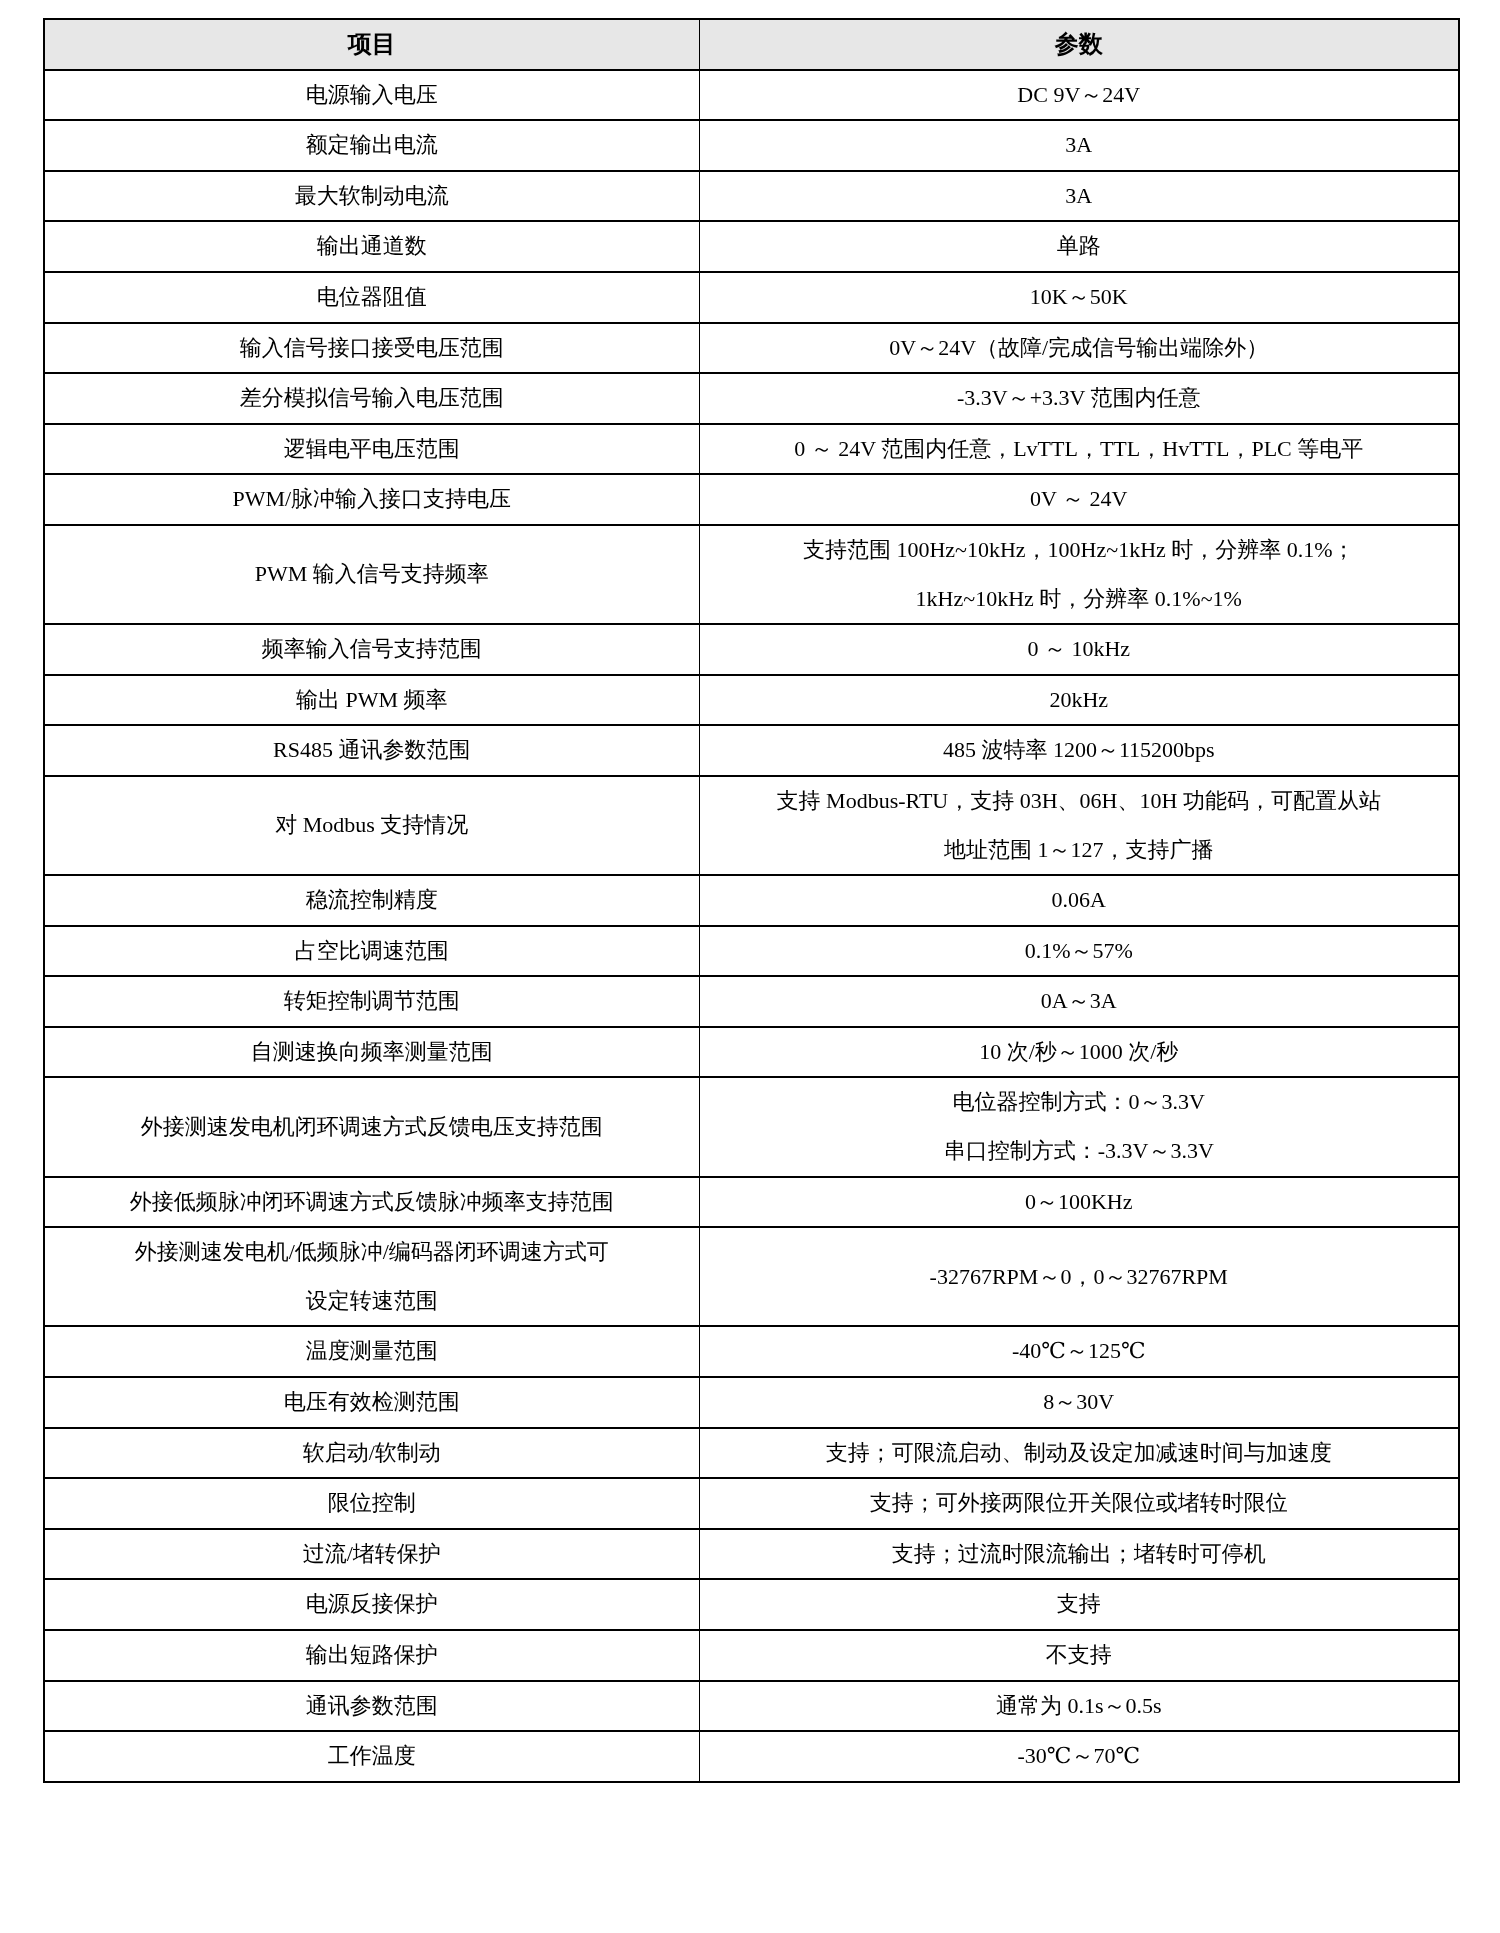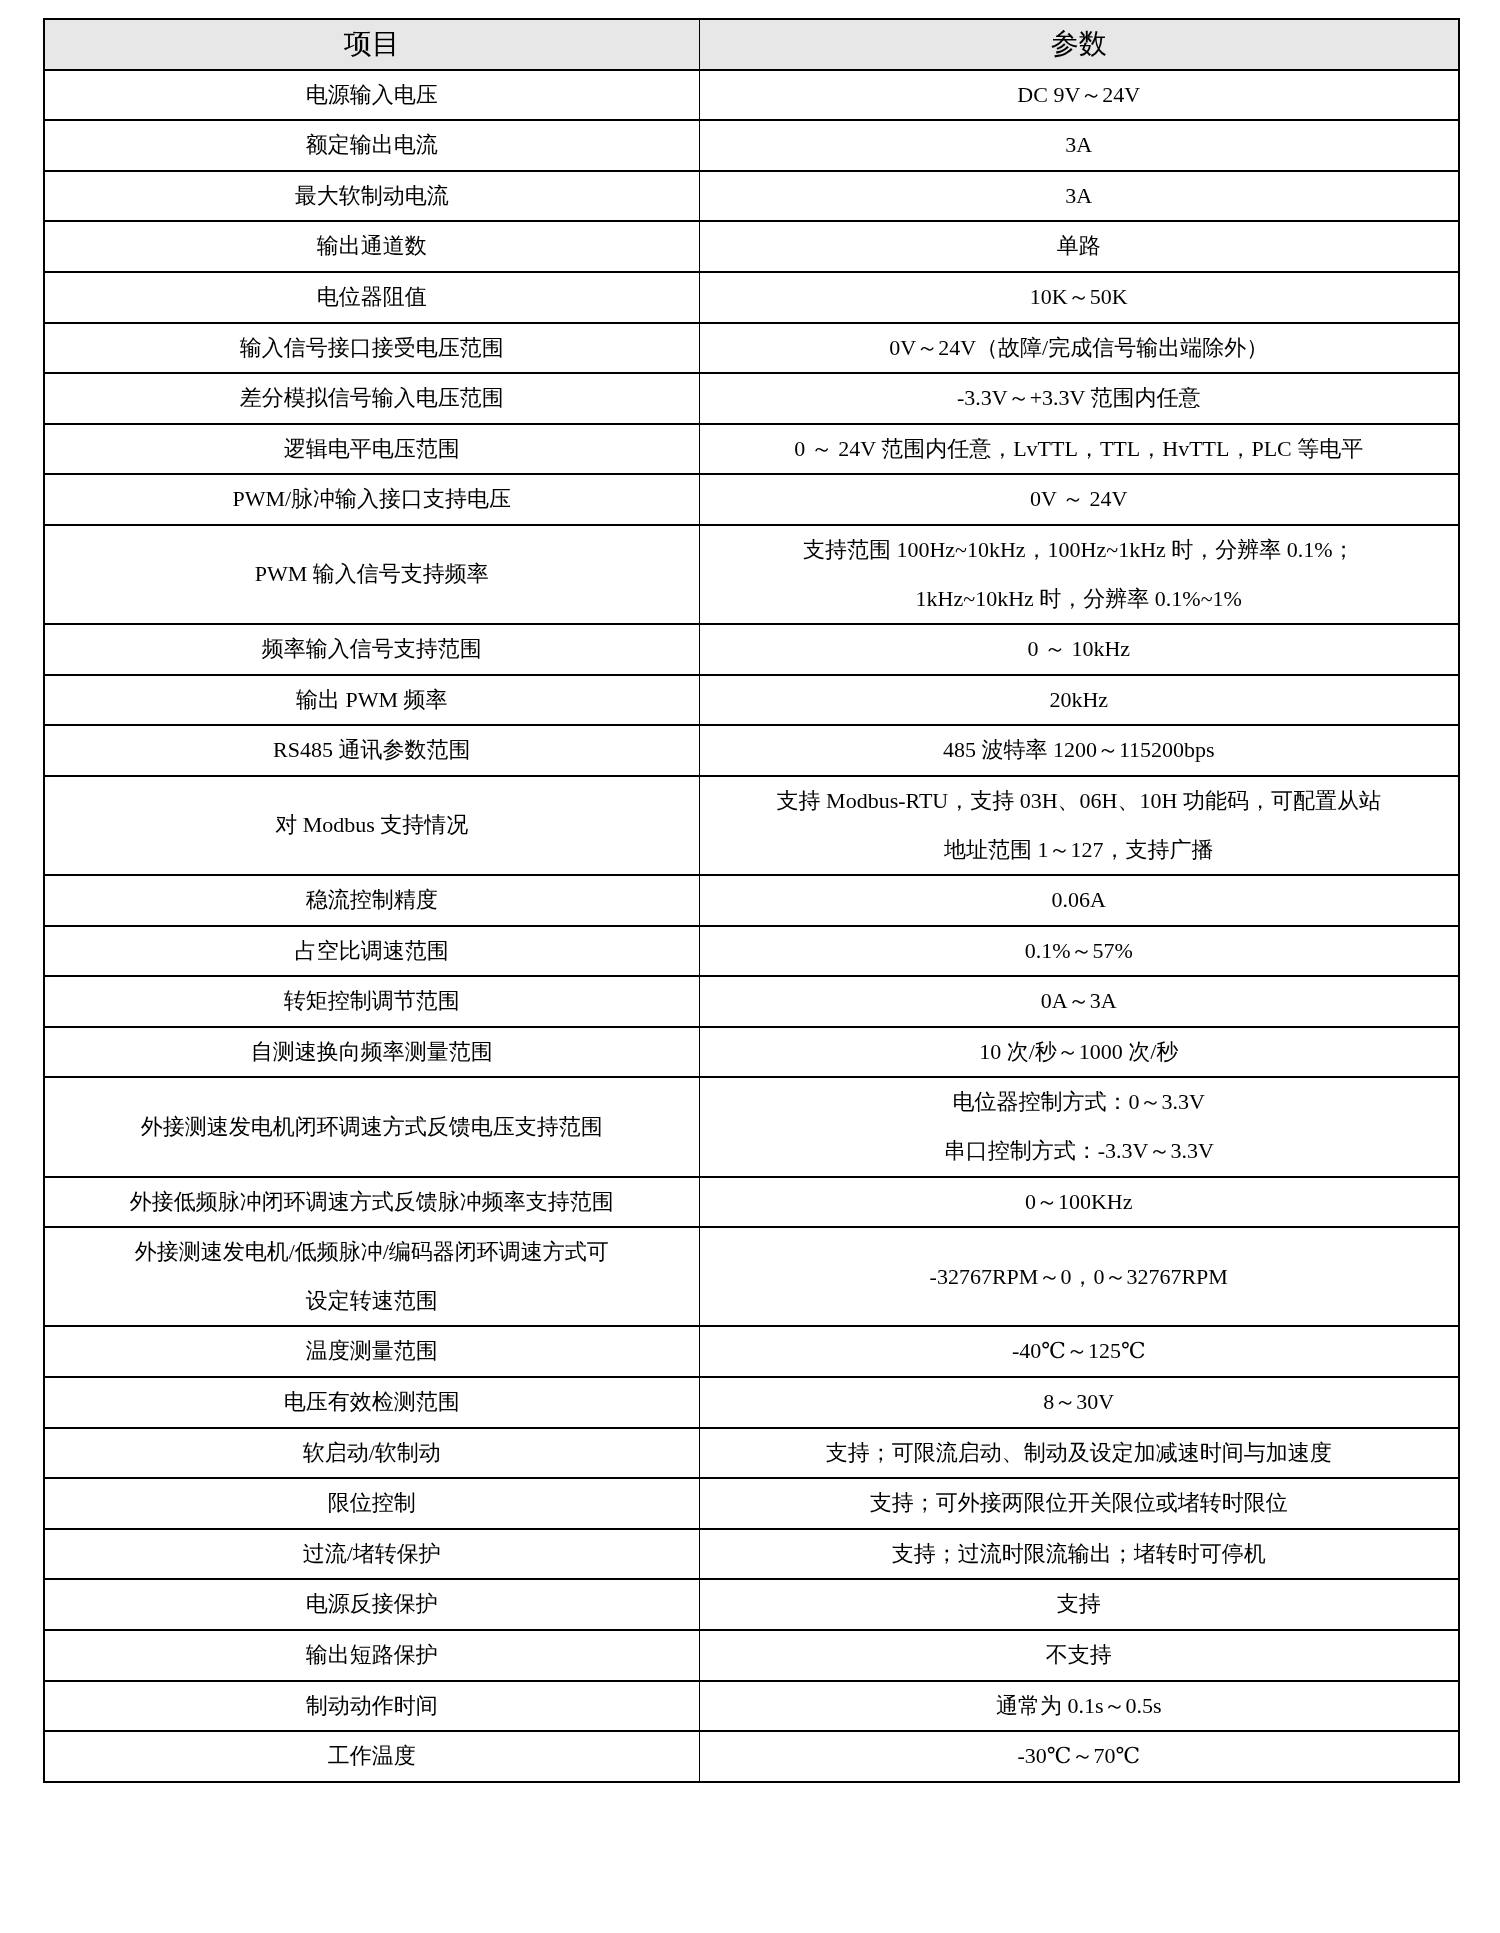--- a/index.html
+++ b/index.html
@@ -30,22 +30,22 @@
     border-bottom: 2px solid #000000;
     border-left: 1px solid #000000;
     border-right: 1px solid #000000;
     padding: 0;
     text-align: center;
     vertical-align: middle;
     overflow: hidden;
   }
   th {
     background: #e7e7e7;
-    font-weight: normal;
-    font-size: 28px;
+    font-weight: bold;
+    font-size: 24px;
     height: 48.6px;
     border-bottom-width: 2px;
   }
   td {
     font-size: 22px;
     background: #ffffff;
   }
   .line {
     height: 48.6px;
     line-height: 48.6px;
@@ -290,21 +290,21 @@
       <tr>
         <td>
           <div class="line">输出短路保护</div>
         </td>
         <td>
           <div class="line">不支持</div>
         </td>
       </tr>
       <tr>
         <td>
-          <div class="line">制动动作时间</div>
+          <div class="line">通讯参数范围</div>
         </td>
         <td>
           <div class="line">通常为 0.1s～0.5s</div>
         </td>
       </tr>
       <tr>
         <td>
           <div class="line">工作温度</div>
         </td>
         <td>

